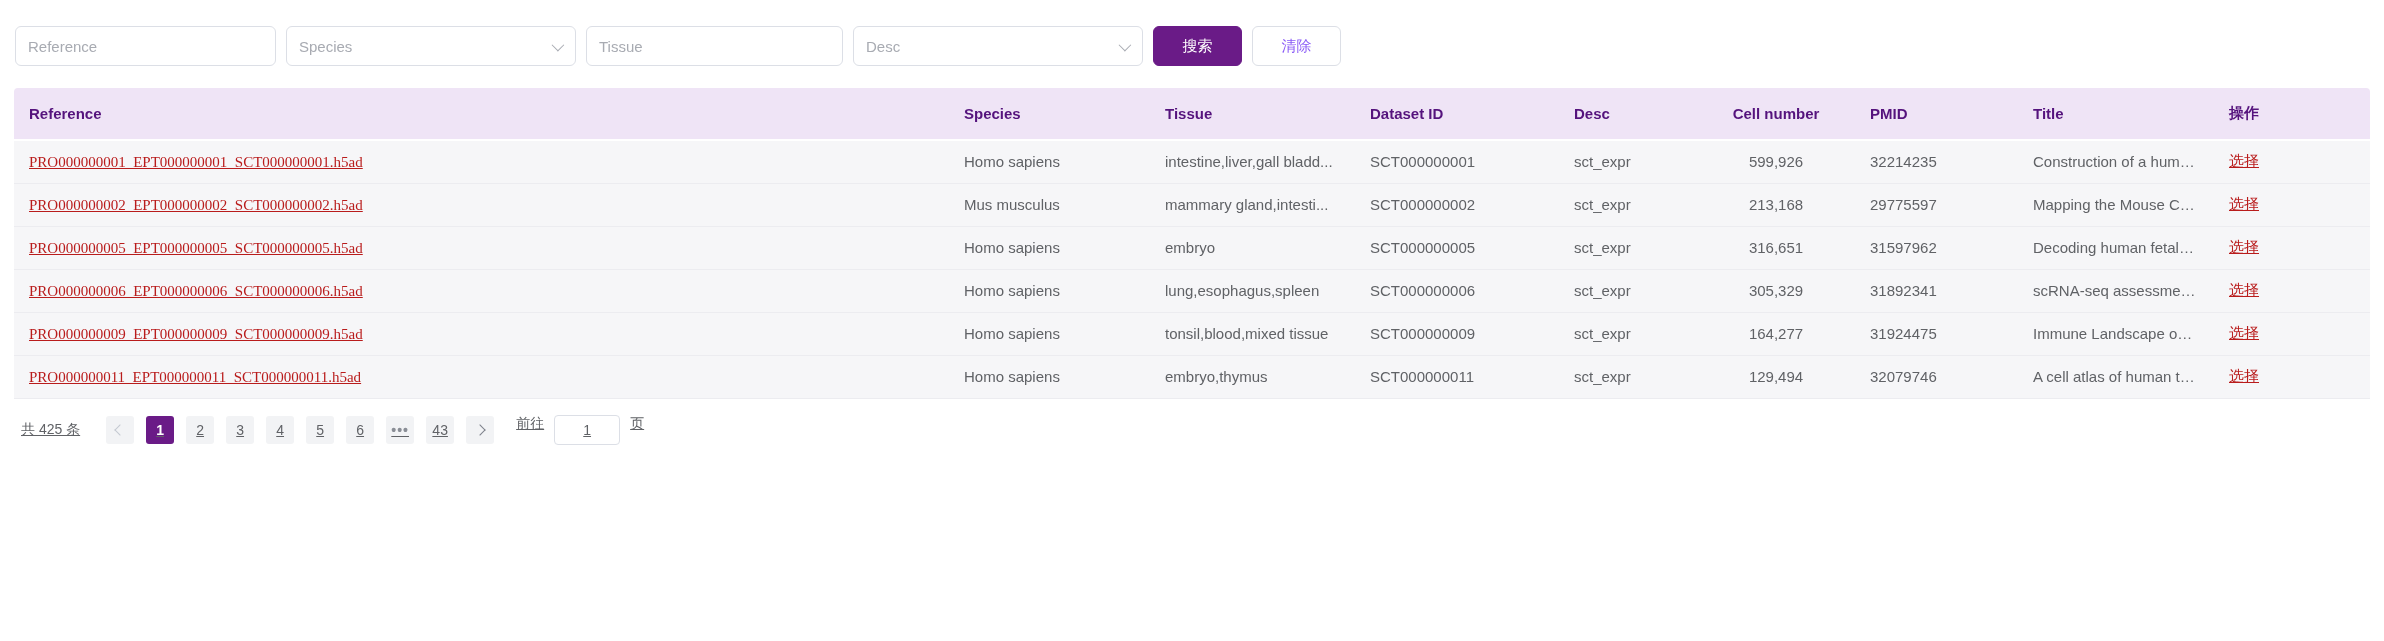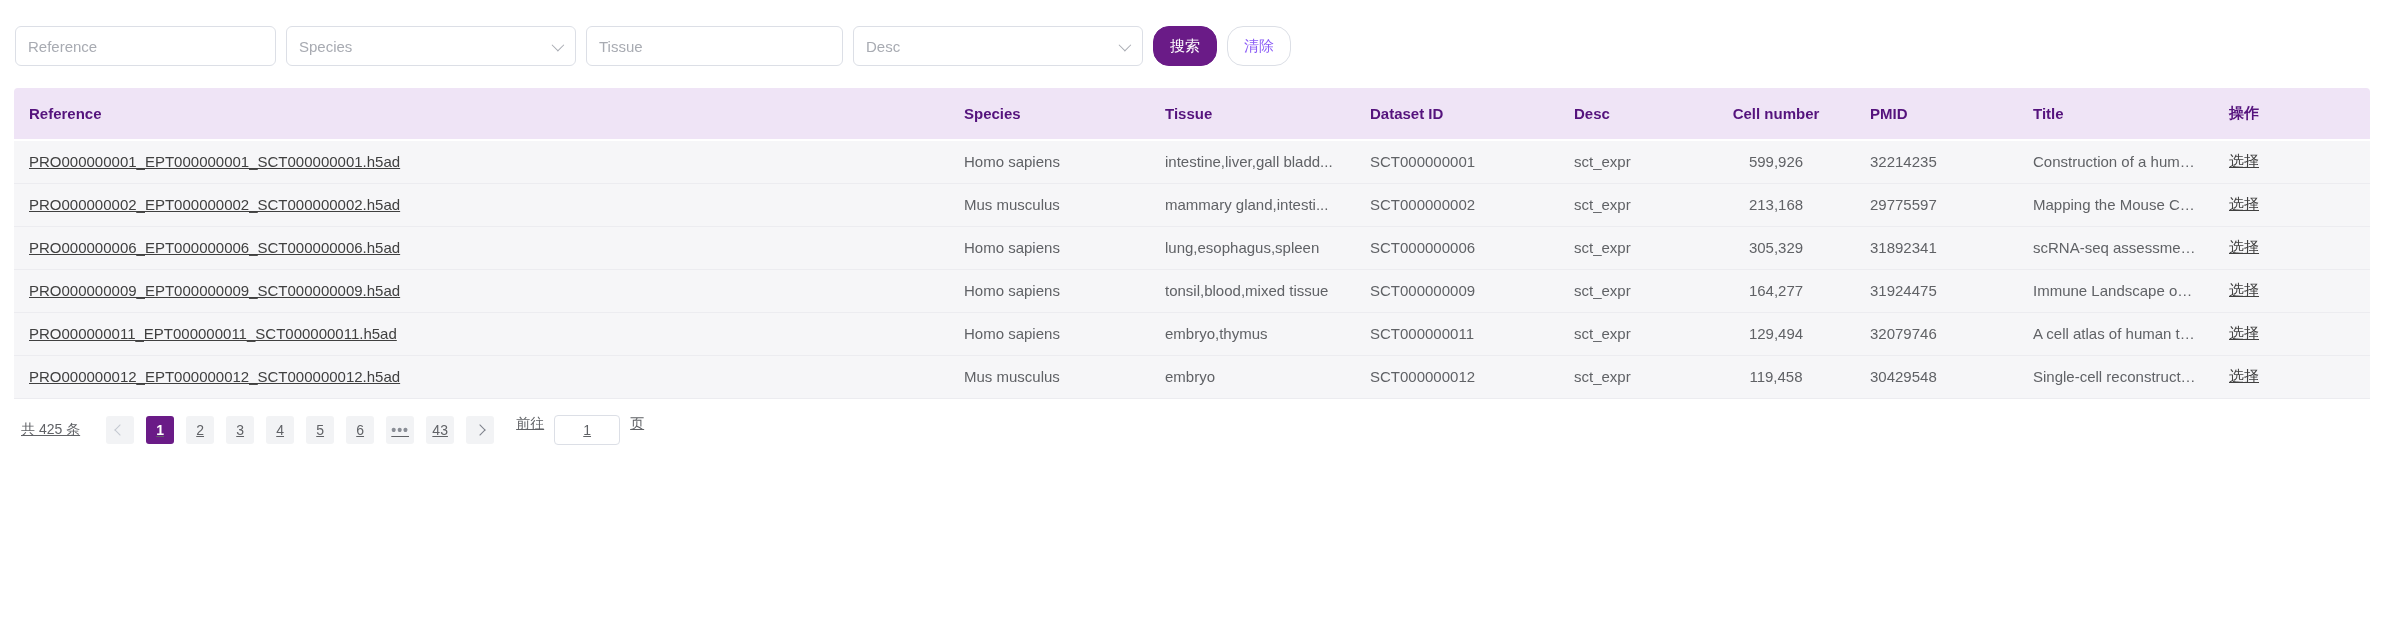--- a/index.html
+++ b/index.html
@@ -19,21 +19,21 @@
   }
   .f-box::placeholder { color:#a8abb2; }
   .f-select { display:flex; align-items:center; justify-content:space-between; cursor:pointer; }
   .f-select .ph { color:#a8abb2; }
   .chev-down {
     width:9px; height:9px; border-right:1.6px solid #a8abb2; border-bottom:1.6px solid #a8abb2;
     transform:rotate(45deg) translateY(-2px); margin-right:2px; flex:none;
   }
   .w-ref{width:261px;} .w-species{width:290px;} .w-tissue{width:257px;} .w-desc{width:290px;}
   .btn {
-    height:40px; width:64px; border-radius:16px; font-size:15px; cursor:pointer; flex:none;
+    height:40px; width:89px; border-radius:6px; font-size:15px; cursor:pointer; flex:none;
     font-family:"Liberation Sans", sans-serif;
   }
   .btn-search { background:#6a1b87; border:1px solid #6a1b87; color:#fff; }
   .btn-clear  { background:#fff; border:1px solid #dcdfe6; color:#8b5cf6; }
 
   
   .table-wrap { margin:22px 14px 0 14px; }
   table { border-collapse:collapse; table-layout:fixed; width:2356px; font-size:15px; }
   thead th {
     background:#efe4f6; color:#55137d; font-weight:bold; text-align:left;
@@ -44,21 +44,21 @@
   thead th:last-child  { border-radius:0 4px 0 0; }
   tbody td {
     background:#f6f6f8; height:43px; padding:0 10px 0 15px;
     border-bottom:1px solid #ececf0; color:#606266;
     white-space:nowrap; overflow:hidden; text-overflow:ellipsis;
   }
   th:nth-child(6), td:nth-child(6) { text-align:center; padding-left:0; padding-right:3px; }
   th:nth-child(7), td:nth-child(7) { padding-left:22px; }
   th:nth-child(8), td:nth-child(8) { padding-left:23px;margin-top:36px; }
   th:nth-child(9), td:nth-child(9) { padding-left:23px; }
-  a.plink { color:#404040; text-decoration:underline; cursor:pointer; }
+  a.plink { color:#b91c1c; text-decoration:underline; cursor:pointer;font-family:Liberation Serif, serif; }
 
   
   .pagination { display:flex; align-items:center; margin:16px 0 0 21px; font-size:14px; color:#606266;text-decoration:underline; }
   .total { margin-right:20px; }
   .pages { display:flex; align-items:center; }
   .page-btn {
     min-width:28px; height:28px; margin:0 6px; padding:0 4px;
     background:#f2f3f5; border:none; border-radius:3px;
     font-size:14px; color:#606266; cursor:pointer; font-family:"Liberation Sans", sans-serif;
     display:flex; align-items:center; justify-content:center;
@@ -139,20 +139,31 @@
           <td>Mus musculus</td>
           <td>mammary gland,intesti...</td>
           <td>SCT000000002</td>
           <td>sct_expr</td>
           <td>213,168</td>
           <td>29775597</td>
           <td>Mapping the Mouse Ce...</td>
           <td><a href="#" class="plink">选择</a></td>
         </tr>
 
+        <tr>
+          <td><a href="#" class="plink">PRO000000005_EPT000000005_SCT000000005.h5ad</a></td>
+          <td>Homo sapiens</td>
+          <td>embryo</td>
+          <td>SCT000000005</td>
+          <td>sct_expr</td>
+          <td>316,651</td>
+          <td>31597962</td>
+          <td>Decoding human fetal l...</td>
+          <td><a href="#" class="plink">选择</a></td>
+        </tr>
 
         <tr>
           <td><a href="#" class="plink">PRO000000006_EPT000000006_SCT000000006.h5ad</a></td>
           <td>Homo sapiens</td>
           <td>lung,esophagus,spleen</td>
           <td>SCT000000006</td>
           <td>sct_expr</td>
           <td>305,329</td>
           <td>31892341</td>
           <td>scRNA-seq assessment ...</td>
@@ -178,31 +189,20 @@
           <td>Homo sapiens</td>
           <td>embryo,thymus</td>
           <td>SCT000000011</td>
           <td>sct_expr</td>
           <td>129,494</td>
           <td>32079746</td>
           <td>A cell atlas of human th...</td>
           <td><a href="#" class="plink">选择</a></td>
         </tr>
 
-        <tr>
-          <td><a href="#" class="plink">PRO000000012_EPT000000012_SCT000000012.h5ad</a></td>
-          <td>Mus musculus</td>
-          <td>embryo</td>
-          <td>SCT000000012</td>
-          <td>sct_expr</td>
-          <td>119,458</td>
-          <td>30429548</td>
-          <td>Single-cell reconstructi...</td>
-          <td><a href="#" class="plink">选择</a></td>
-        </tr>
 
       </tbody>
   </table>
 </div>
 
 <div class="pagination">
   <span class="total">共 425 条</span>
   <button class="page-btn nav-btn prev">
     <span class="chev-l"></span>
   </button>

